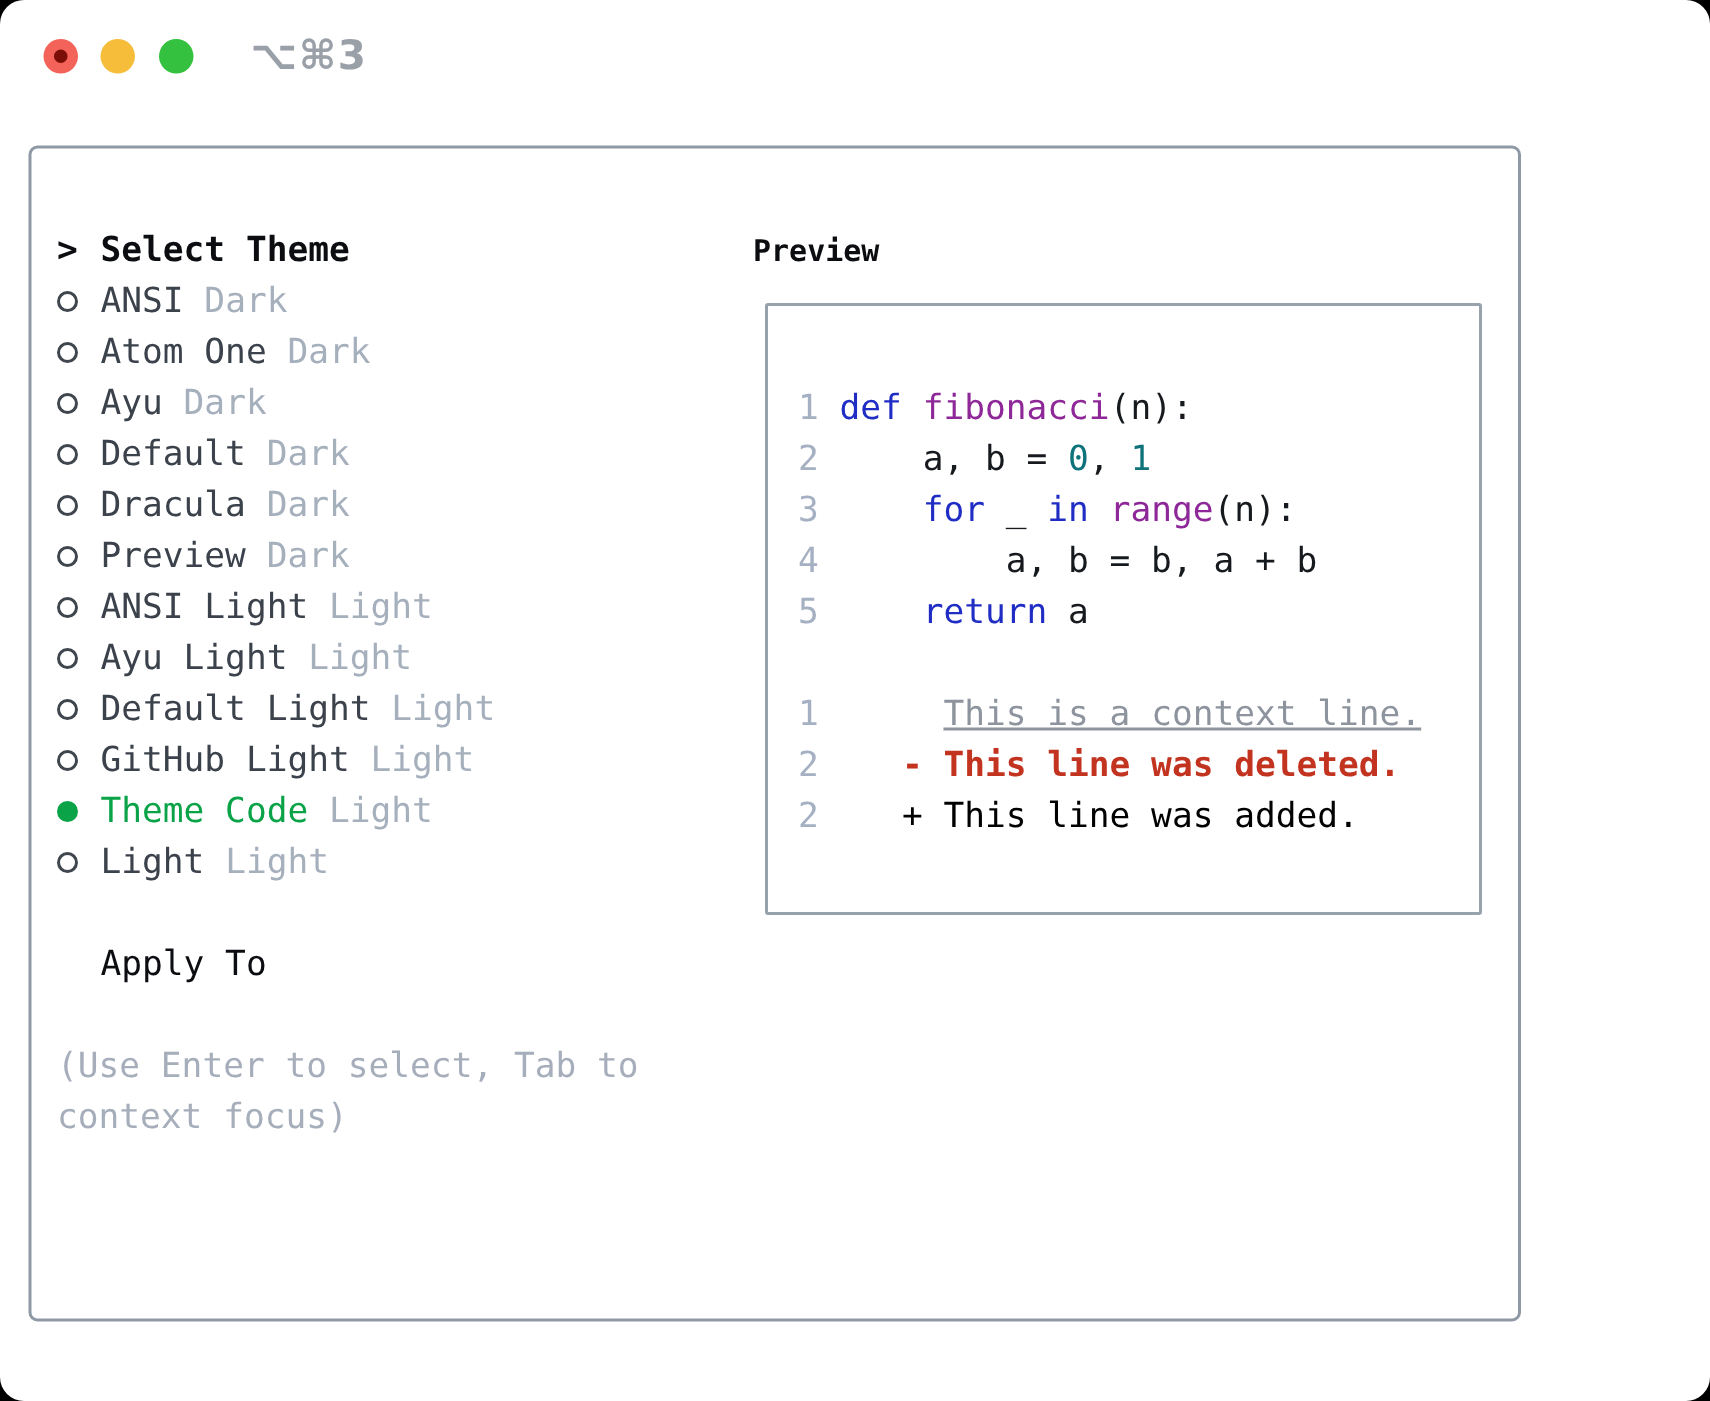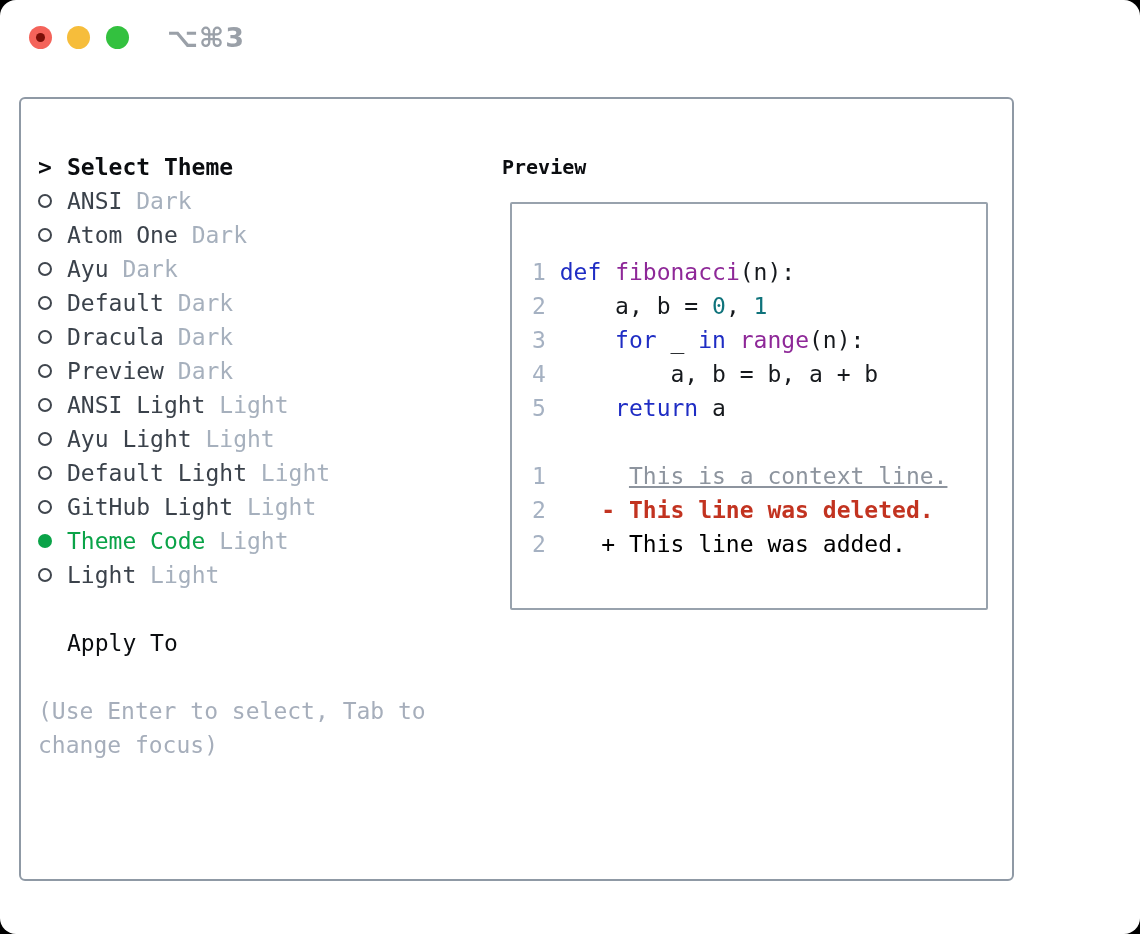--- a/index.html
+++ b/index.html
@@ -122,21 +122,21 @@
 
       <div class="row">
         <span class="marker"></span>
         <span class="apply-header">Apply To</span>
       </div>
 
 
       <div class="spacer"></div>
 
       <div class="help">(Use Enter to select, Tab to</div>
-      <div class="help">change focus)</div>
+      <div class="help">context focus)</div>
     </div>
 
     <div class="preview-header">Preview</div>
 
     <div class="preview-box">
       <div class="code" id="code-lines"><div class="code-line"><span class="tok-num">1</span><span class="tok-plain"> </span><span class="tok-kw">def</span><span class="tok-plain"> </span><span class="tok-fn">fibonacci</span><span class="tok-plain">(n):</span></div><div class="code-line"><span class="tok-num">2</span><span class="tok-plain">     a, b = </span><span class="tok-lit">0</span><span class="tok-plain">, </span><span class="tok-lit">1</span></div><div class="code-line"><span class="tok-num">3</span><span class="tok-plain">     </span><span class="tok-kw">for</span><span class="tok-plain"> _ </span><span class="tok-kw">in</span><span class="tok-plain"> </span><span class="tok-fn">range</span><span class="tok-plain">(n):</span></div><div class="code-line"><span class="tok-num">4</span><span class="tok-plain">         a, b = b, a + b</span></div><div class="code-line"><span class="tok-num">5</span><span class="tok-plain">     </span><span class="tok-kw">return</span><span class="tok-plain"> a</span></div><div class="code-line"></div><div class="code-line"><span class="tok-num">1</span><span class="tok-plain">      </span><span class="tok-ctx">This is a context line.</span></div><div class="code-line"><span class="tok-num">2</span><span class="tok-plain">    </span><span class="tok-del">- This line was deleted.</span></div><div class="code-line"><span class="tok-num">2</span><span class="tok-plain">    </span><span class="tok-add">+ This line was added.</span></div></div>
     </div>
 
   </div>
 </div>

